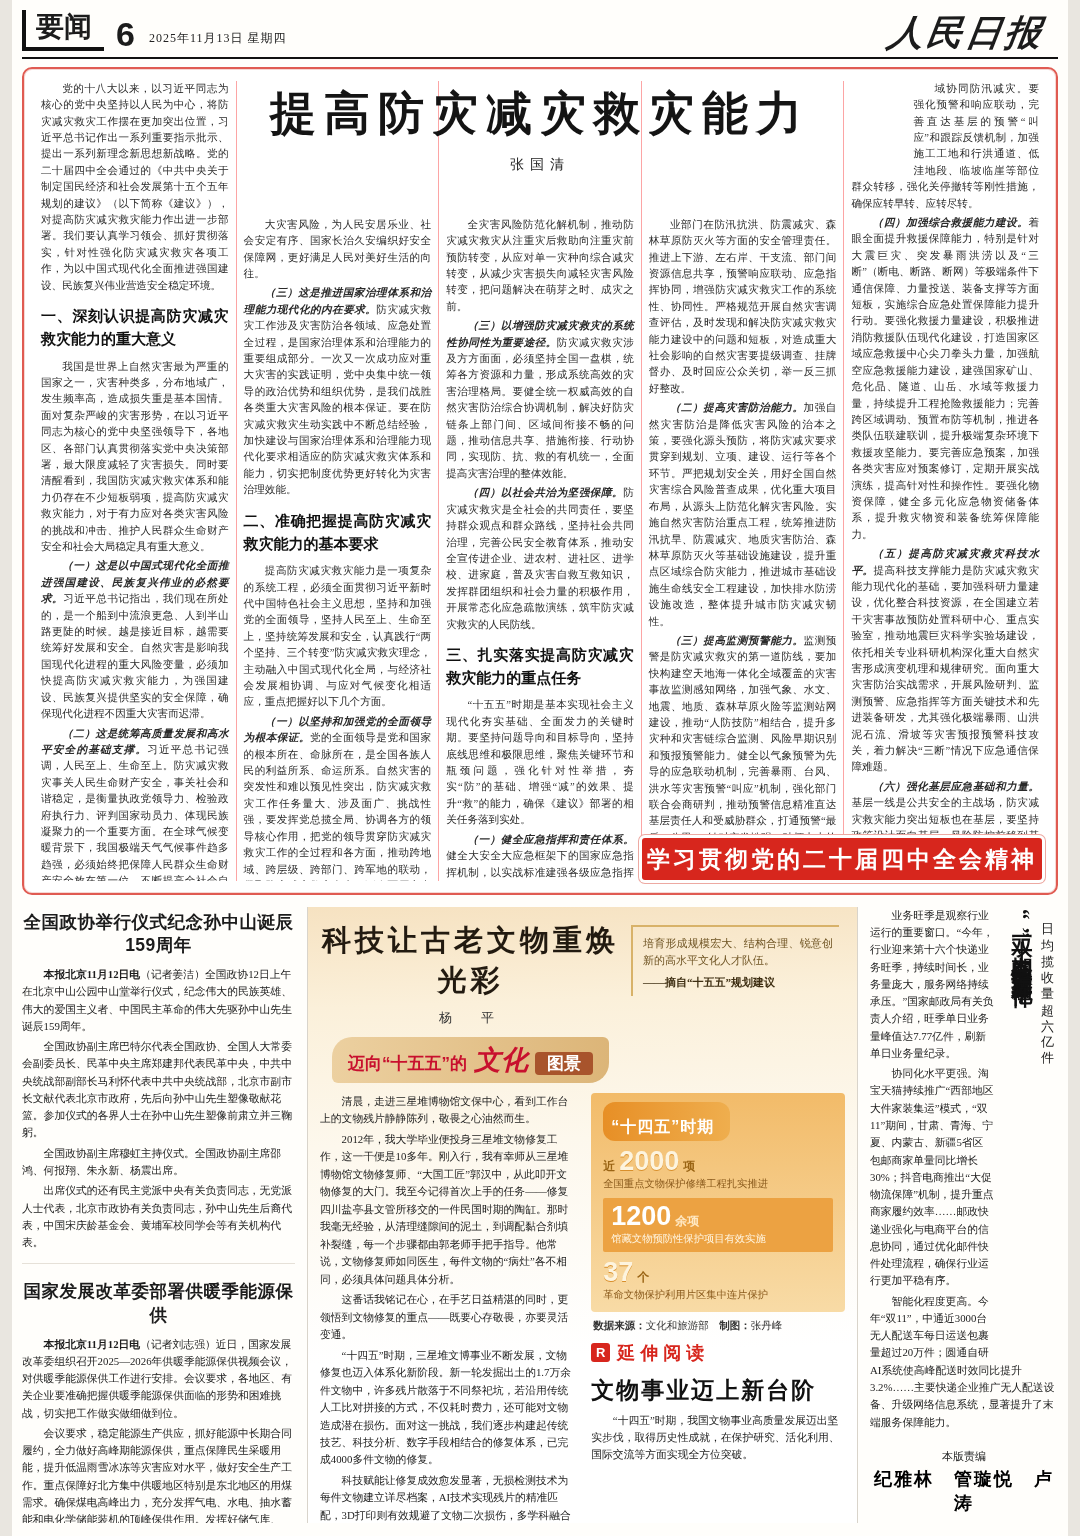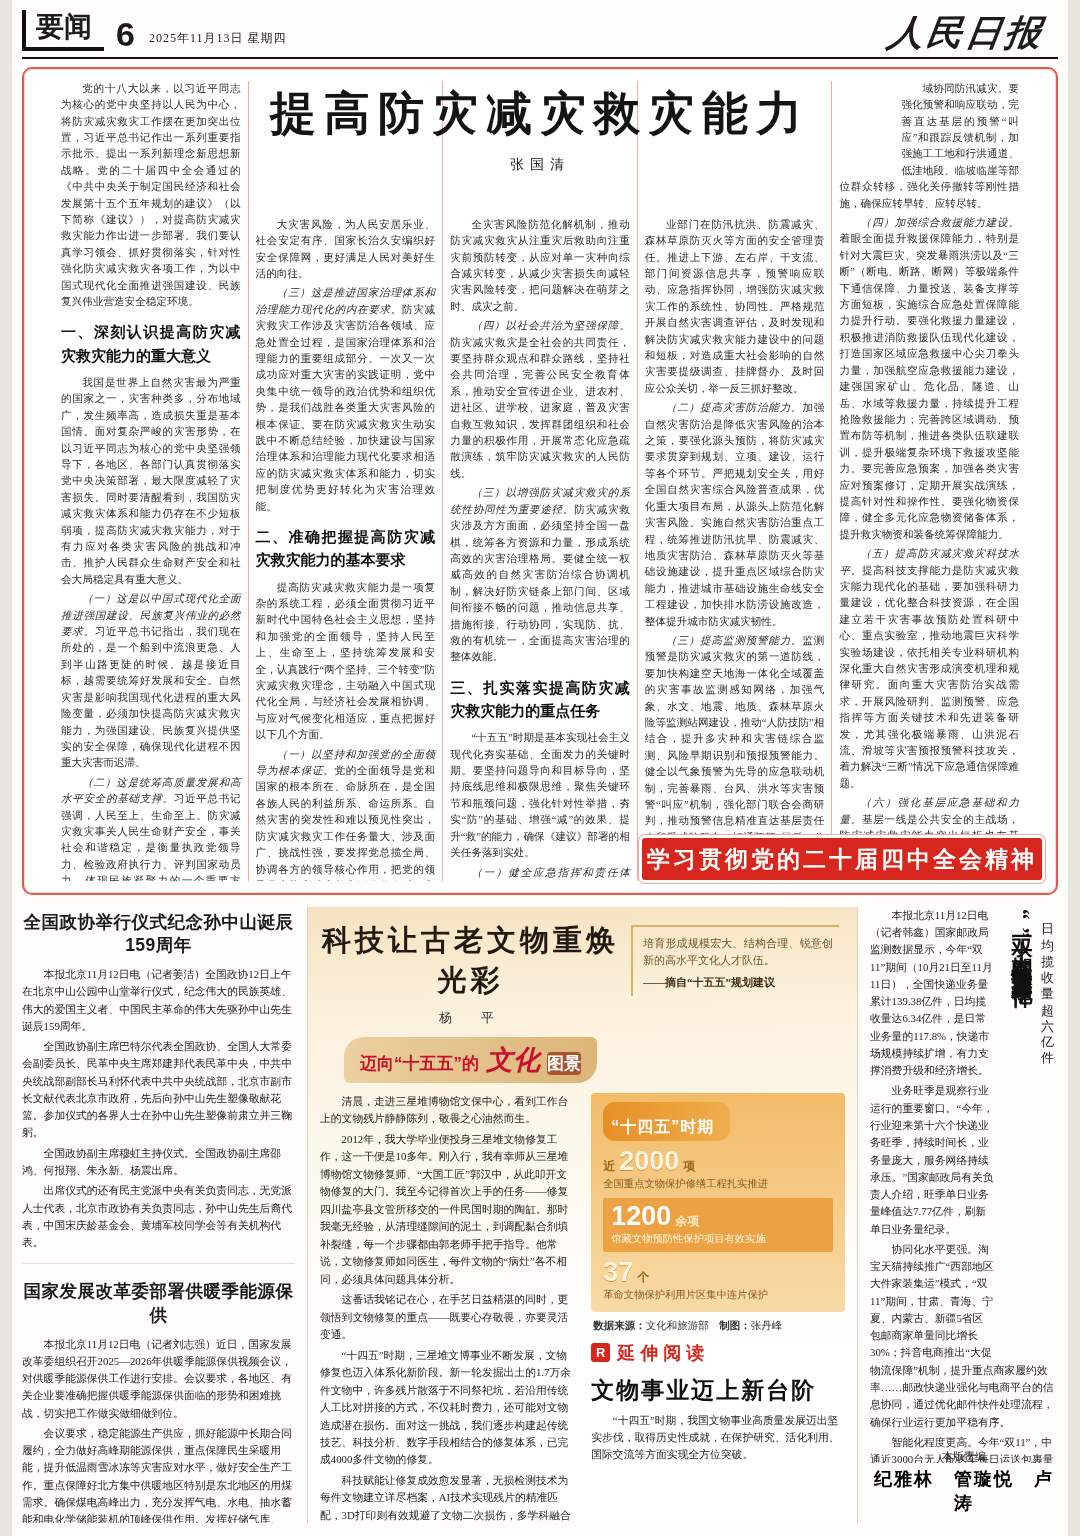--- a/index.html
+++ b/index.html
@@ -9,28 +9,28 @@
   .masthead{display:flex;align-items:flex-end;margin:10px 10px 0;padding-bottom:6px;border-bottom:2.5px solid #111;}
   .mh-section{font-family:"Liberation Sans",sans-serif;font-size:28px;font-weight:800;
               border-left:4px solid #111;border-bottom:4px solid #111;padding:2px 12px 4px 10px;line-height:1.1;}
   .mh-num{font-family:"Liberation Sans",sans-serif;font-size:34px;font-weight:600;margin:0 14px 0 12px;line-height:1;}
   .mh-date{font-size:12px;letter-spacing:1px;margin-bottom:4px;color:#222;}
   .mh-paper{margin-left:auto;font-size:36px;font-weight:900;font-style:italic;transform:skewX(-8deg);
             letter-spacing:3px;padding-right:14px;line-height:1;}
   
   .main-box{position:relative;margin:8px 10px 0;height:828px;border:2px solid #e05b52;border-radius:10px;
             background:#fff;box-sizing:border-box;box-shadow:inset 0 0 0 1px #f6d8d4;}
-  .ma-cols{display:flex;gap:0;height:100%;padding:12px 30px;box-sizing:border-box;}
+  .ma-cols{display:flex;gap:0;height:100%;padding:12px 10px;box-sizing:border-box;}
   .ma-col{flex:1;min-width:0;overflow:hidden;font-size:10.6px;line-height:1.55;text-align:justify;color:#2a2a2a;
           padding:0 7px;}
   .ma-col + .ma-col{border-left:1px solid #fca5a5;}
   .clear-head{padding-top:136px;}
   .pad-banner{padding-bottom:64px;}
   .para{margin:0 0 3px;text-indent:2em;}
-  .para .lead{font-weight:400;font-style:italic;}
+  .para .lead{font-weight:700;font-style:italic;}
   .ma-h{font-family:"Liberation Sans",sans-serif;font-size:15px;font-weight:800;line-height:1.55;
         margin:10px 0 8px;color:#111;text-indent:0;}
   .headline-block{position:absolute;left:21%;top:16px;width:58%;text-align:center;z-index:3;background:transparent;}
   .headline{font-family:"Liberation Sans",sans-serif;font-size:46px;font-weight:900;letter-spacing:8px;color:#141414;line-height:1.25;}
   .byline{margin-top:14px;font-size:14px;letter-spacing:6px;color:#222;}
   .head-spacer{float:left;width:62px;height:96px;}
   .banner{position:absolute;right:14px;bottom:13px;width:400px;height:42px;line-height:42px;background:#d7261d;
           color:#fff;font-family:"Liberation Sans",sans-serif;font-size:23px;font-weight:800;text-align:center;
           letter-spacing:3px;border-radius:3px;box-shadow:0 0 0 3px #fff,0 0 0 4px #eda9a2;z-index:4;}
   
@@ -51,21 +51,21 @@
   .cu-title{font-size:29px;font-weight:800;letter-spacing:4px;color:#221a10;}
   .cu-byline{margin-top:8px;font-size:13px;letter-spacing:8px;color:#333;}
   .cu-quote{width:190px;margin:4px 6px 0 10px;border-left:2px solid #d8b269;border-top:2px solid #d8b269;
             padding:8px 6px 4px 10px;font-size:11px;line-height:1.6;color:#6e5322;text-align:justify;}
   .cu-quote .q-src{display:block;margin-top:4px;font-weight:700;color:#3e2e12;text-align:left;}
   .cu-logo{display:inline-block;margin:10px 0 8px;background:linear-gradient(90deg,#ecd0a0,#dcb578);
            border-radius:20px 6px 20px 6px;padding:5px 16px;white-space:nowrap;}
   .cu-logo .lg-pre{color:#c8102e;font-family:"Liberation Sans",sans-serif;font-weight:800;font-size:17px;}
   .cu-logo .lg-script{color:#c8102e;font-size:27px;font-weight:900;font-style:italic;margin:0 3px;}
   .cu-logo .lg-suf{background:#a8542c;color:#fff;font-family:"Liberation Sans",sans-serif;font-weight:800;
-                   font-size:17px;padding:2px 0;border-radius:4px;}
+                   font-size:17px;padding:2px 12px;border-radius:4px;}
   .cu-body{display:flex;gap:14px;margin-top:2px;}
   .cu-text{width:49%;overflow:hidden;}
   .cu-text .para{font-size:10.8px;line-height:1.62;}
   .cu-right{flex:1;overflow:hidden;}
   .stats{background:linear-gradient(180deg,#f2bb69,#f8dba6);border-radius:4px;padding:9px 12px 10px;box-sizing:border-box;}
   .st-head{display:inline-block;background:linear-gradient(90deg,#e78f26,#efae4e);color:#fff;
            font-family:"Liberation Sans",sans-serif;font-weight:800;font-size:16px;padding:15px 16px 3px 8px;
            border-radius:12px;letter-spacing:1px;}
   .st-row{margin-top:7px;}
   .st-num{font-family:"Liberation Sans",sans-serif;font-size:27px;font-weight:700;color:#fdf4df;
@@ -139,22 +139,22 @@
           </div>
         <div class="ma-h">二、准确把握提高防灾减灾救灾能力的基本要求</div>
         <div>
             <p class="para">提高防灾减灾救灾能力是一项复杂的系统工程，必须全面贯彻习近平新时代中国特色社会主义思想，坚持和加强党的全面领导，坚持人民至上、生命至上，坚持统筹发展和安全，认真践行“两个坚持、三个转变”防灾减灾救灾理念，主动融入中国式现代化全局，与经济社会发展相协调、与应对气候变化相适应，重点把握好以下几个方面。</p>
             <p class="para"><b class="lead">（一）以坚持和加强党的全面领导为根本保证。</b>党的全面领导是党和国家的根本所在、命脉所在，是全国各族人民的利益所系、命运所系。自然灾害的突发性和难以预见性突出，防灾减灾救灾工作任务量大、涉及面广、挑战性强，要发挥党总揽全局、协调各方的领导核心作用，把党的领导贯穿防灾减灾救灾工作的全过程和各方面，推动跨地域、跨层级、跨部门、跨军地的联动，凝聚防灾减灾救灾合力。要全面压实责任，各地区、各部门必须从深刻领悟“两个确立”的决定性意义、增强“四个意识”、坚定“四个自信”、做到“两个维护”的政治高度，把“时时放心不下”的责任感转化为“事事心中有底”的行动力，细化责任、各负其责，形成齐抓共管、协同联动的工作格局。</p>
           </div>
       </div>
       <div class="ma-col clear-head">
         <div>
             <p class="para">全灾害风险防范化解机制，推动防灾减灾救灾从注重灾后救助向注重灾前预防转变，从应对单一灾种向综合减灾转变，从减少灾害损失向减轻灾害风险转变，把问题解决在萌芽之时、成灾之前。</p>
+            <p class="para"><b class="lead">（三）以增强防灾减灾救灾的系统性协同性为重要途径。</b>防灾减灾救灾涉及方方面面，必须坚持全国一盘棋，统筹各方资源和力量，形成系统高效的灾害治理格局。要健全统一权威高效的自然灾害防治综合协调机制，解决好防灾链条上部门间、区域间衔接不畅的问题，推动信息共享、措施衔接、行动协同，实现防、抗、救的有机统一，全面提高灾害治理的整体效能。</p>
             <p class="para"><b class="lead">（四）以社会共治为坚强保障。</b>防灾减灾救灾是全社会的共同责任，要坚持群众观点和群众路线，坚持社会共同治理，完善公民安全教育体系，推动安全宣传进企业、进农村、进社区、进学校、进家庭，普及灾害自救互救知识，发挥群团组织和社会力量的积极作用，开展常态化应急疏散演练，筑牢防灾减灾救灾的人民防线。</p>
-            <p class="para"><b class="lead">（三）以增强防灾减灾救灾的系统性协同性为重要途径。</b>防灾减灾救灾涉及方方面面，必须坚持全国一盘棋，统筹各方资源和力量，形成系统高效的灾害治理格局。要健全统一权威高效的自然灾害防治综合协调机制，解决好防灾链条上部门间、区域间衔接不畅的问题，推动信息共享、措施衔接、行动协同，实现防、抗、救的有机统一，全面提高灾害治理的整体效能。</p>
           </div>
         <div class="ma-h">三、扎实落实提高防灾减灾救灾能力的重点任务</div>
         <div>
             <p class="para">“十五五”时期是基本实现社会主义现代化夯实基础、全面发力的关键时期。要坚持问题导向和目标导向，坚持底线思维和极限思维，聚焦关键环节和瓶颈问题，强化针对性举措，夯实“防”的基础、增强“减”的效果、提升“救”的能力，确保《建议》部署的相关任务落到实处。</p>
             <p class="para"><b class="lead">（一）健全应急指挥和责任体系。</b>健全大安全大应急框架下的国家应急指挥机制，以实战标准建强各级应急指挥部，构建权威、统一、高效，军地协同、上下联动的应急指挥体系。落实地方党委和政府防灾减灾救灾主体责任，按照“三管三必须”要求，“一件事”全链条细化明确行</p>
           </div>
       </div>
       <div class="ma-col clear-head pad-banner">
         <div>
             <p class="para">业部门在防汛抗洪、防震减灾、森林草原防灭火等方面的安全管理责任。推进上下游、左右岸、干支流、部门间资源信息共享，预警响应联动、应急指挥协同，增强防灾减灾救灾工作的系统性、协同性。严格规范开展自然灾害调查评估，及时发现和解决防灾减灾救灾能力建设中的问题和短板，对造成重大社会影响的自然灾害要提级调查、挂牌督办、及时回应公众关切，举一反三抓好整改。</p>
@@ -260,21 +260,20 @@
         </div>
       </div>
     </div>
 
     <div class="ex-col">
       <div class="vt-kicker">日均揽收量超六亿件</div>
       <div class="vt-title">“双十一”期间全国快递业务量近一百四十亿件</div>
       <div class="ex-body">
         <div class="ex-spacer"></div>
         <div>
-            <p class="para"><b class="lead">本报北京11月12日电</b>（记者韩鑫）国家邮政局监测数据显示，今年“双11”期间（10月21日至11月11日），全国快递业务量累计139.38亿件，日均揽收量达6.34亿件，是日常业务量的117.8%，快递市场规模持续扩增，有力支撑消费升级和经济增长。</p>
             <p class="para">业务旺季是观察行业运行的重要窗口。“今年，行业迎来第十六个快递业务旺季，持续时间长，业务量庞大，服务网络持续承压。”国家邮政局有关负责人介绍，旺季单日业务量峰值达7.77亿件，刷新单日业务量纪录。</p>
             <p class="para">协同化水平更强。淘宝天猫持续推广“西部地区大件家装集运”模式，“双11”期间，甘肃、青海、宁夏、内蒙古、新疆5省区包邮商家单量同比增长30%；抖音电商推出“大促物流保障”机制，提升重点商家履约效率……邮政快递业强化与电商平台的信息协同，通过优化邮件快件处理流程，确保行业运行更加平稳有序。</p>
             <p class="para">智能化程度更高。今年“双11”，中通近3000台无人配送车每日运送包裹量超过20万件；圆通自研AI系统使高峰配送时效同比提升3.2%……主要快递企业推广无人配送设备、升级网络信息系统，显著提升了末端服务保障能力。</p>
           </div>
       </div>
       <div class="ex-editors">
         <span class="ed-label">本版责编</span>
         <span class="ed-names">纪雅林　管璇悦　卢　涛</span>
       </div>
     </div>

